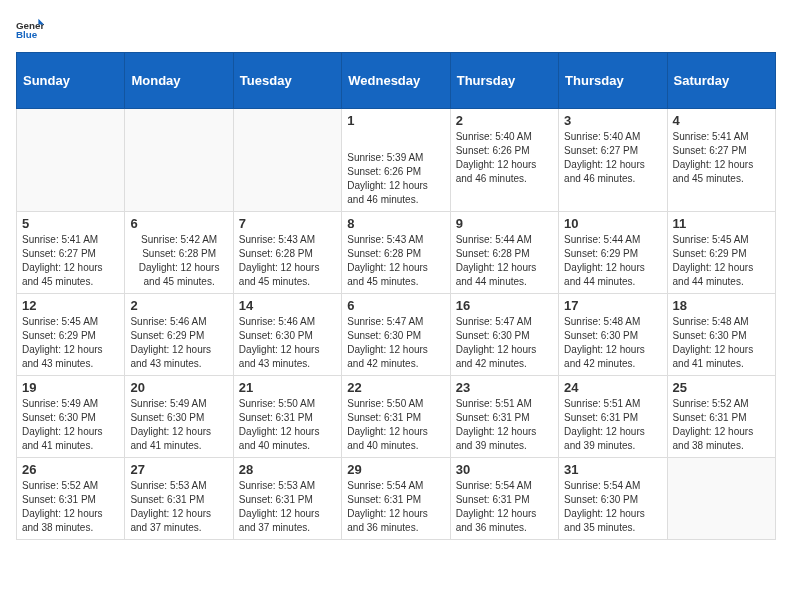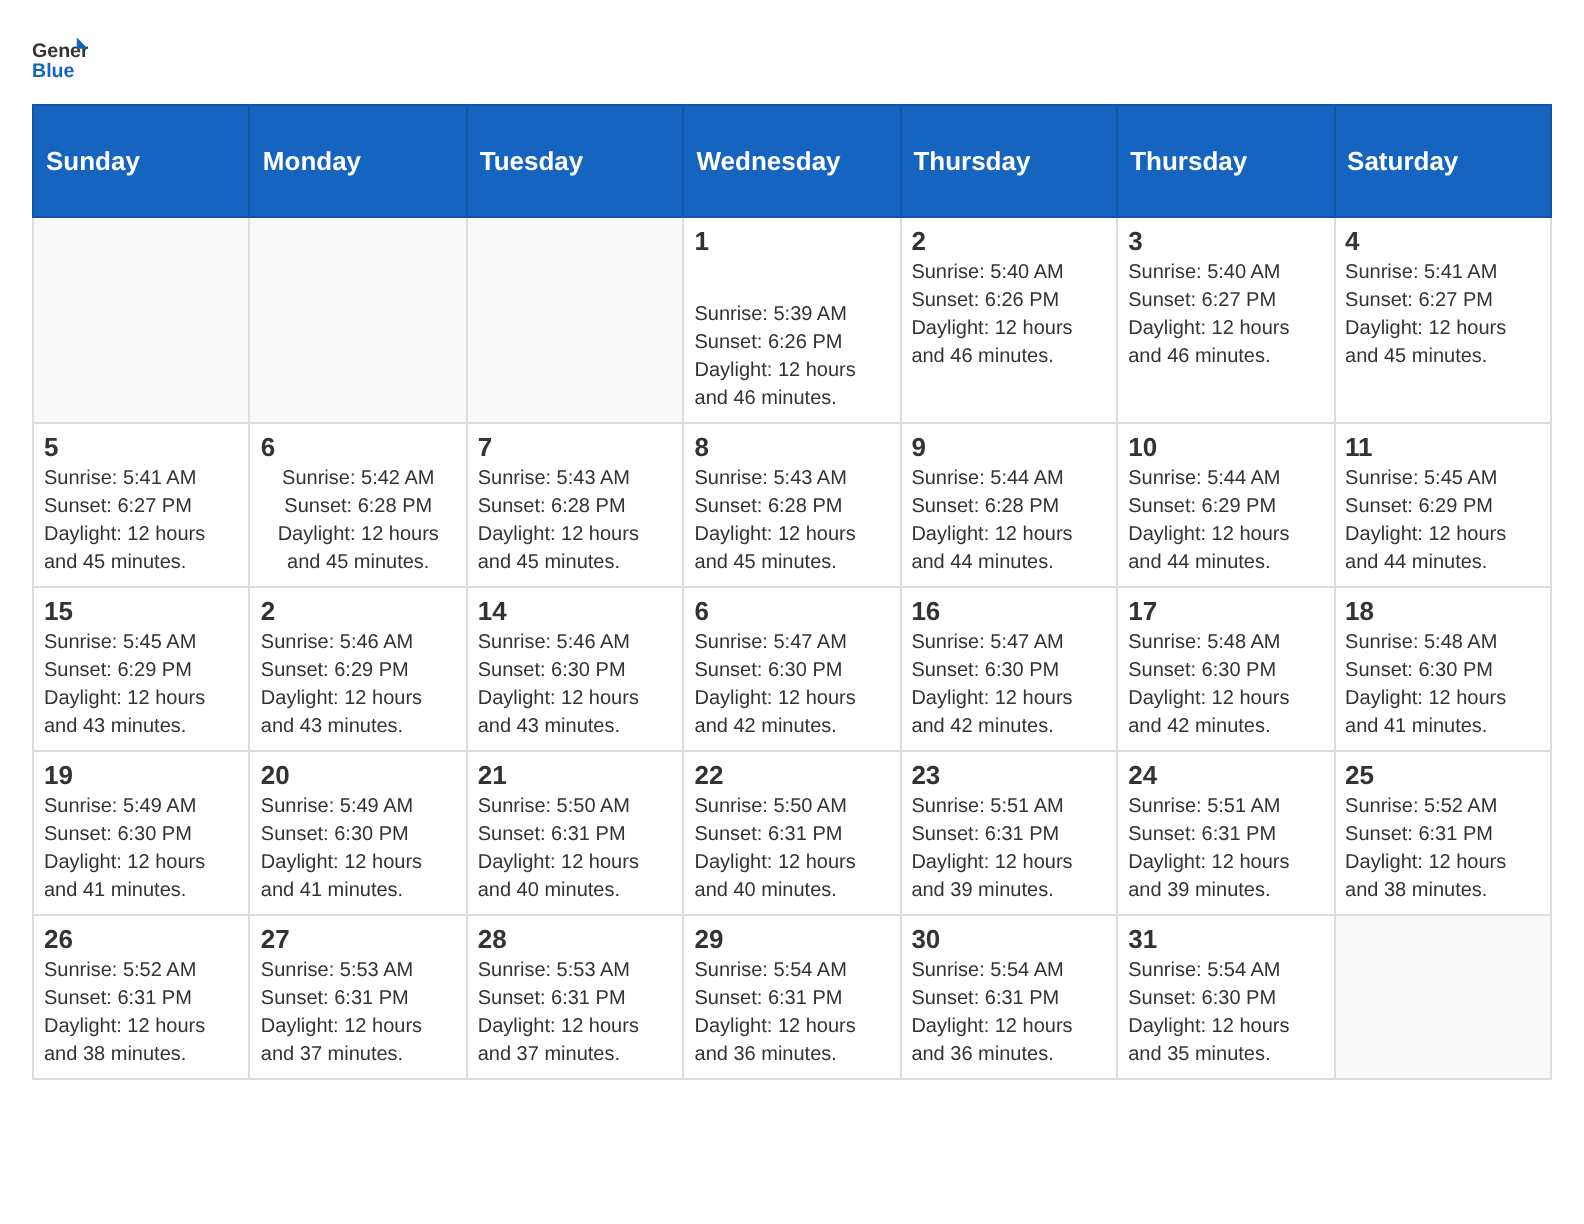--- a/index.html
+++ b/index.html
@@ -187,21 +187,21 @@
         <td>
           <div class="day-number">11</div>
           <div class="day-info" style="white-space: pre-line;">Sunrise: 5:45 AM
 Sunset: 6:29 PM
 Daylight: 12 hours
 and 44 minutes.</div>
         </td>
       </tr>
       <tr>
         <td>
-          <div class="day-number">15</div>
+          <div class="day-number">12</div>
           <div class="day-info" style="white-space: pre-line;">Sunrise: 5:45 AM
 Sunset: 6:29 PM
 Daylight: 12 hours
 and 43 minutes.</div>
         </td>
         <td>
           <div class="day-number">2</div>
           <div class="day-info" style="white-space: pre-line;">Sunrise: 5:46 AM
 Sunset: 6:29 PM
 Daylight: 12 hours

